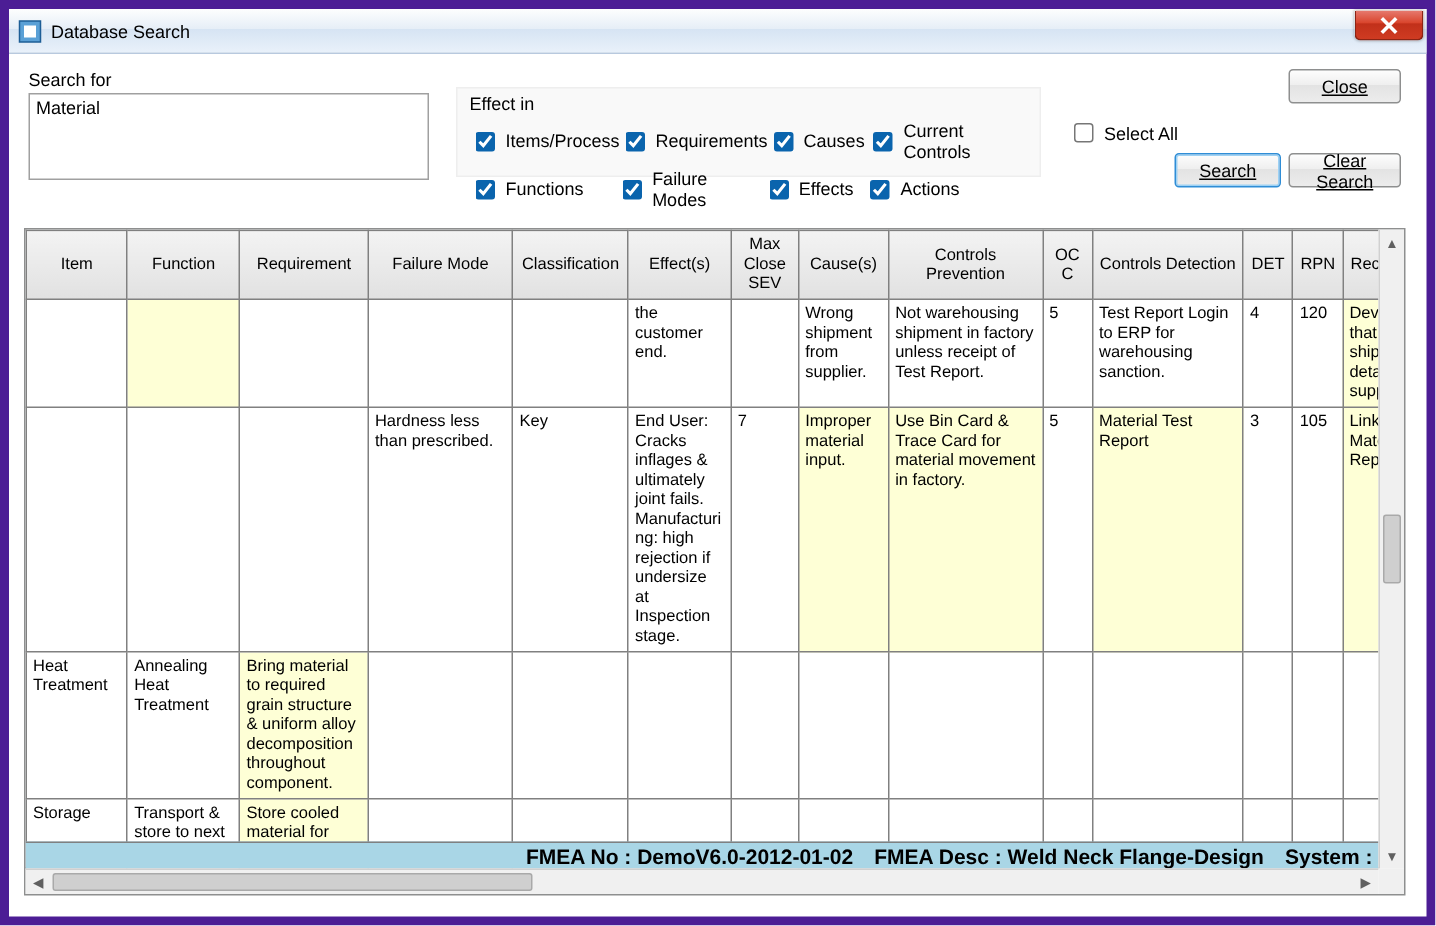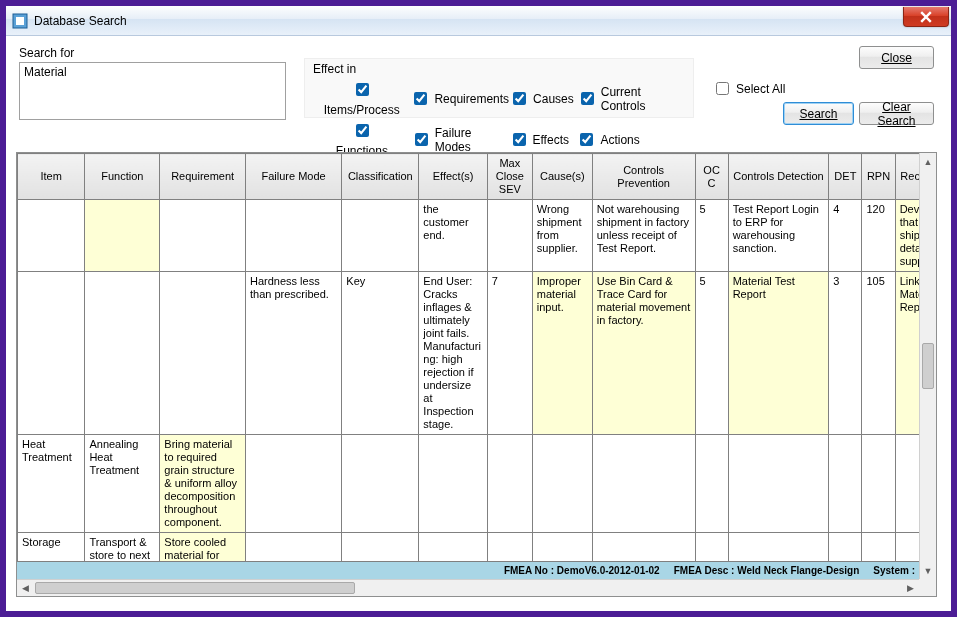--- a/index.html
+++ b/index.html
@@ -55,21 +55,21 @@
   .search-in {
     position:absolute; left:288px; top:12px;
     width:390px; height:60px;
     background:#f9f9f9;
     border:1px solid #eee;
     padding:3px 8px 6px 8px;
   }
   .search-in .sin-label { display:block; margin-bottom:4px; }
   .cb-row { display:flex; gap:0; }
   .cb-row label { display:flex; align-items:center; gap:4px; margin-bottom:4px; }
-  .cb-row .c1{width:108px;flex-direction:column;} .cb-row .c2{width:108px;align-items:center;} .cb-row .c3{width:75px;} .cb-row .c4{width:120px;}
+  .cb-row .c1{width:108px;} .cb-row .c2{width:108px;align-items:center;} .cb-row .c3{width:75px;} .cb-row .c4{width:120px;}
   input[type=checkbox]{ width:13px; height:13px; accent-color:#0a64ad; }
   .select-all { position:absolute; left:696px; top:33px; display:flex; align-items:center; gap:4px; }
   .btn {
     height:23px; padding:0 14px;
     background:linear-gradient(#fdfdfd,#efefef 45%,#e3e3e3 46%,#ececec);
     border:1px solid #8e8f8f; border-radius:3px;
     font-size:12px; cursor:pointer;
     display:inline-flex; align-items:center; justify-content:center;
   }
   .btn-close   { position:absolute; right:3px; top:0px; width:75px; text-decoration:underline; }
@@ -102,21 +102,21 @@
   .col-cls{width:72px}.col-eff{width:64px}.col-sev{width:42px}.col-cause{width:56px}
   .col-prev{width:96px}.col-occ{width:31px}.col-det{width:94px}.col-detn{width:31px}
   .col-rpn{width:31px}.col-act{width:76px}
   td.hl{ background:#feffd6; }
   td.center{ text-align:center; vertical-align:middle; }
 
   .summary-bar {
     position:absolute; left:0; right:17px; bottom:17px; height:18px;
     background:#a9d6e6;
     border-top:1px solid #808080;
-    font-size:10px; font-weight:bold;
+    font-size:14px; font-weight:bold;
     display:flex; align-items:center; justify-content:flex-end;
     padding-right:4px; gap:14px; white-space:nowrap; overflow:hidden;
   }
   
   .vscroll {
     position:absolute; right:0; top:0; bottom:17px; width:17px;
     background:#f0f0f0; border-left:1px solid #d0d0d0;
   }
   .vscroll .thumb {
     position:absolute; left:2px; right:2px; top:190px; height:46px;

